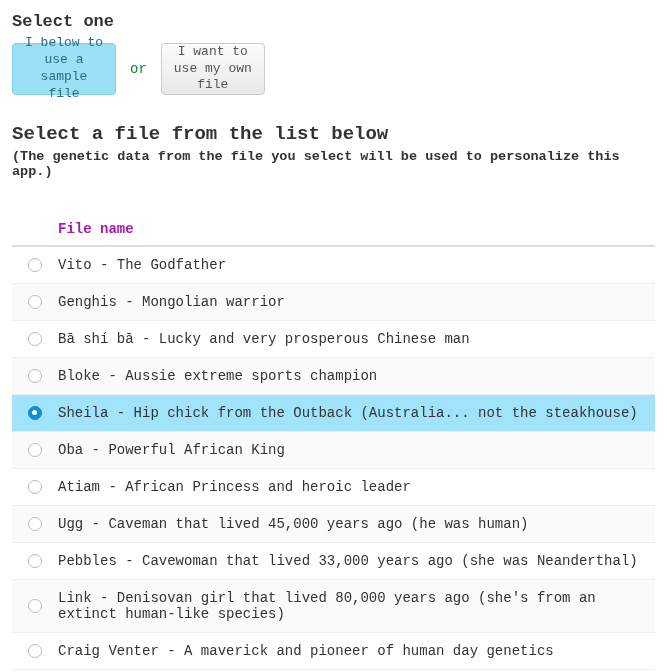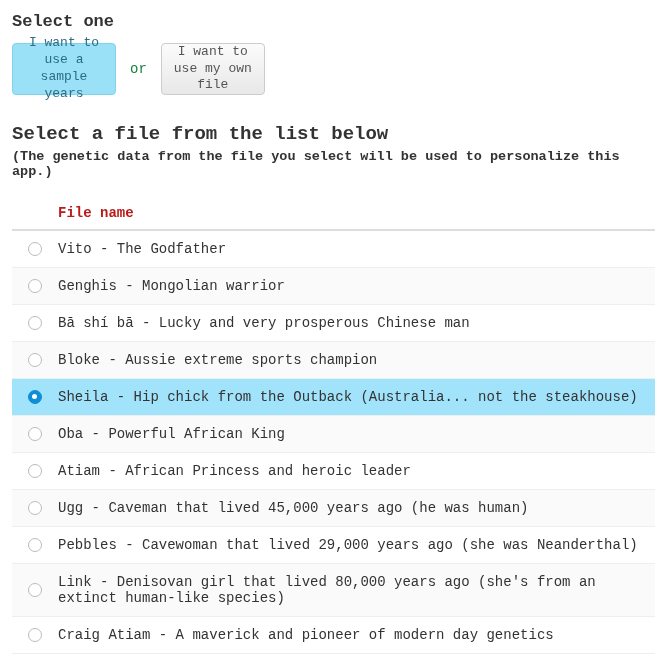--- a/index.html
+++ b/index.html
@@ -59,27 +59,27 @@
     .heading-2 {
       font-size: 19px;
       font-weight: bold;
       margin-bottom: 4px;
       color: #333;
     }
     .subheading {
       font-size: 13.5px;
       font-weight: bold;
       color: #333;
-      margin-bottom: 18px;
+      margin-bottom: 34px;
     }
     .table-header {
       padding: 8px 0 8px 46px;
       font-size: 14px;
       font-weight: bold;
-      color: #b91c1c;
+      color: #a21caf;
       border-bottom: 2px solid #ddd;
     }
     .file-row {
       display: flex;
       align-items: center;
       padding: 10px 8px 10px 16px;
       border-bottom: 1px solid #eee;
       cursor: pointer;
       font-size: 14px;
       color: #333;
@@ -120,21 +120,21 @@
     .file-label {
       flex: 1;
     }
   </style>
 </head>
 <body>
 
 <div class="heading-1">Select one</div>
 
 <div class="choice-row">
-  <div class="choice-btn selected">I want to use a sample years</div>
+  <div class="choice-btn selected">I below to use a sample file</div>
   <div class="or-text">or</div>
   <div class="choice-btn unselected">I want to use my own file</div>
 </div>
 
 <div class="heading-2">Select a file from the list below</div>
 <div class="subheading">(The genetic data from the file you select will be used to personalize this app.)</div>
 
 <div class="table-header">File name</div>
 
 <div id="file-list">
@@ -165,23 +165,23 @@
     <div class="file-row">
       <span class="radio"></span>
       <span class="file-label">Atiam - African Princess and heroic leader</span>
     </div>
     <div class="file-row">
       <span class="radio"></span>
       <span class="file-label">Ugg - Caveman that lived 45,000 years ago (he was human)</span>
     </div>
     <div class="file-row">
       <span class="radio"></span>
-      <span class="file-label">Pebbles - Cavewoman that lived 29,000 years ago (she was Neanderthal)</span>
+      <span class="file-label">Pebbles - Cavewoman that lived 33,000 years ago (she was Neanderthal)</span>
     </div>
     <div class="file-row">
       <span class="radio"></span>
       <span class="file-label">Link - Denisovan girl that lived 80,000 years ago (she's from an extinct human-like species)</span>
     </div>
     <div class="file-row">
       <span class="radio"></span>
-      <span class="file-label">Craig Atiam - A maverick and pioneer of modern day genetics</span>
+      <span class="file-label">Craig Venter - A maverick and pioneer of human day genetics</span>
     </div>
   </div>
 
 </body></html>

